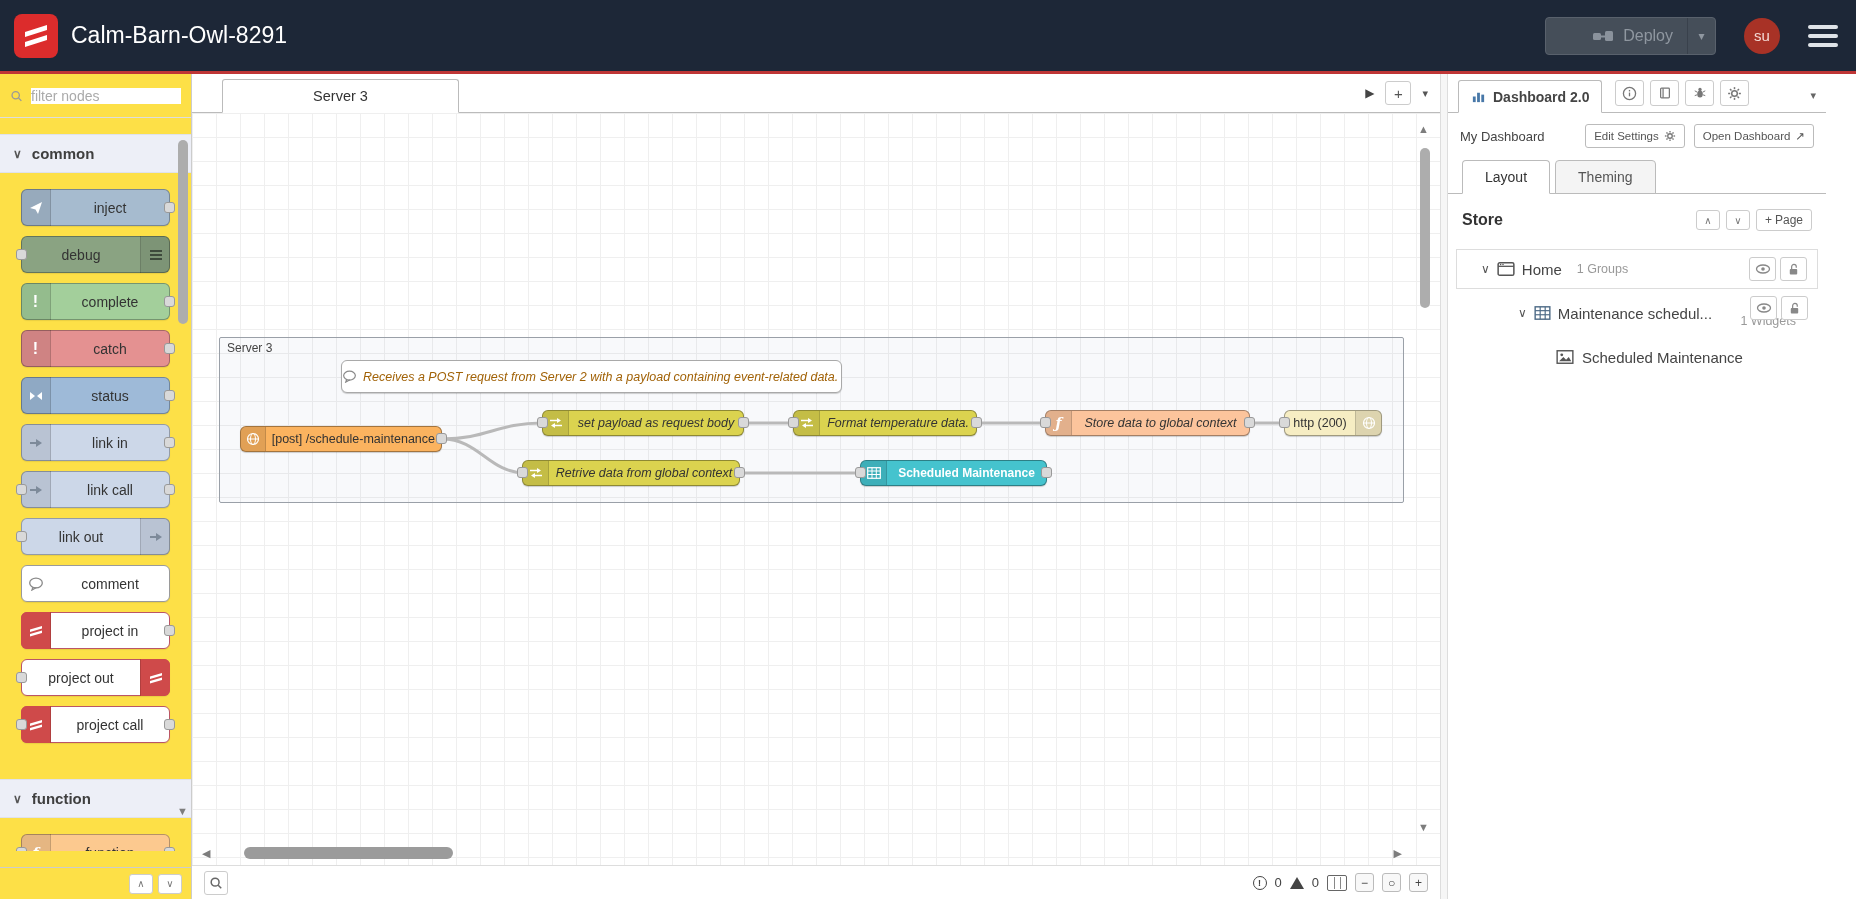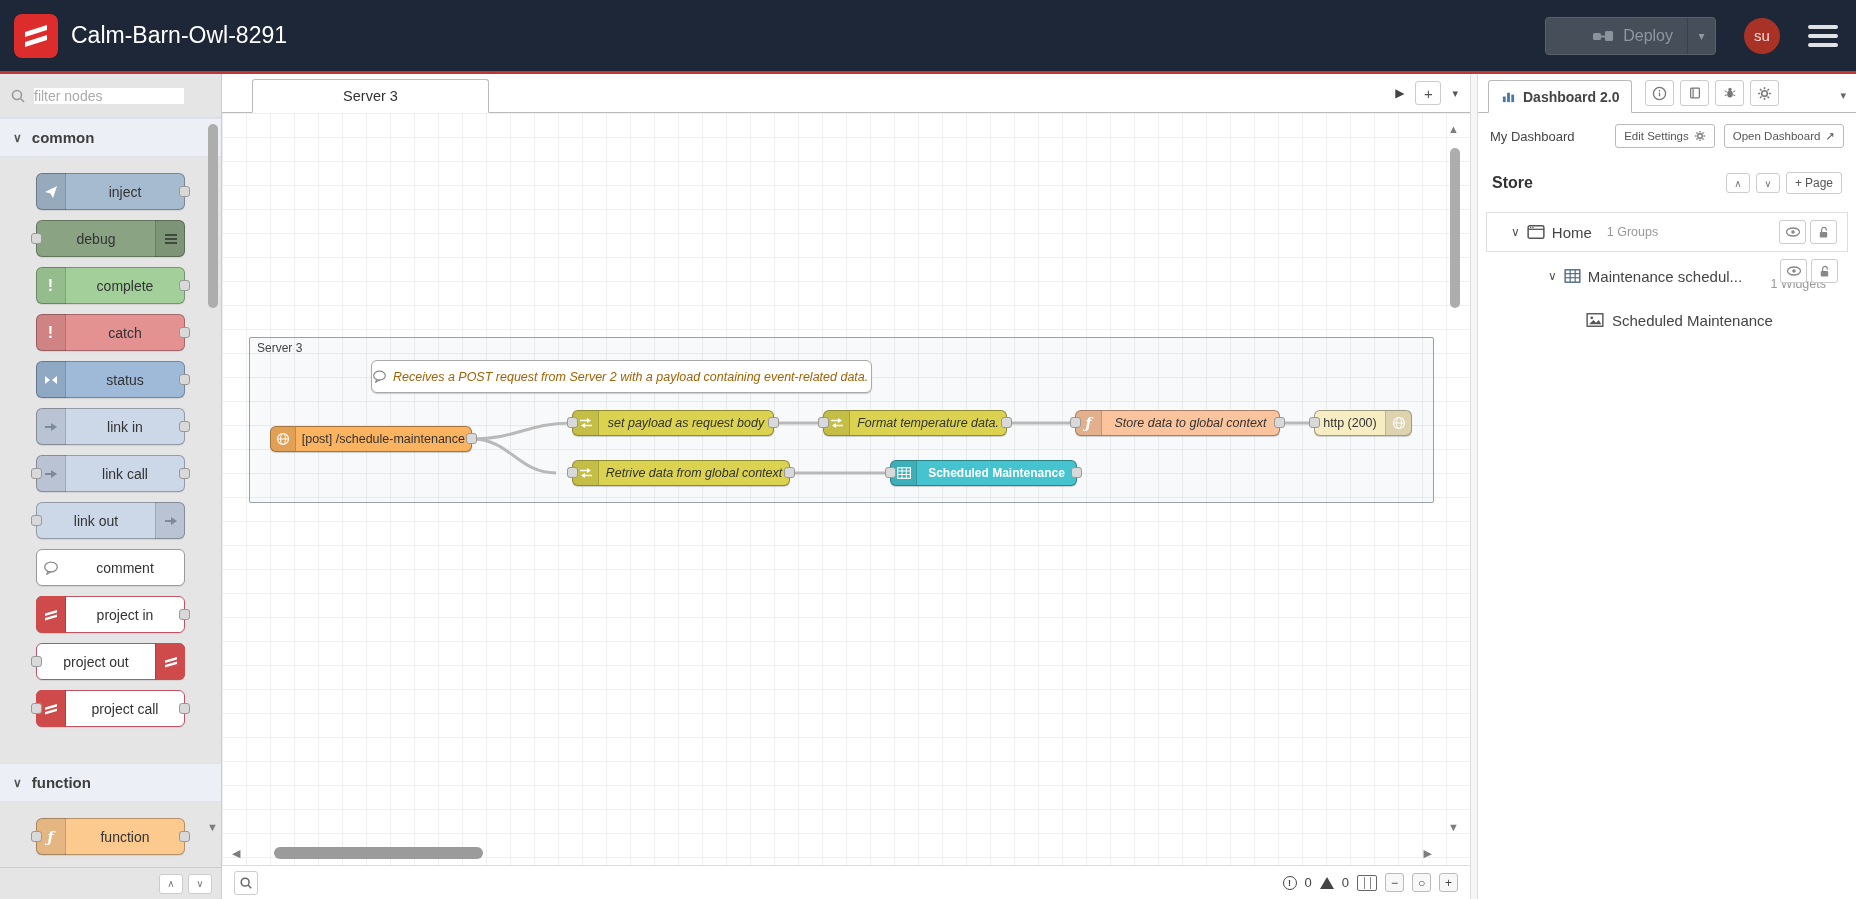--- a/index.html
+++ b/index.html
@@ -16,21 +16,21 @@
   .deploy-caret { width:28px; align-self:stretch; border-left:1px solid #39414c; display:flex; align-items:center; justify-content:center; font-size:12px; color:#8f97a0; }
   .avatar { width:36px; height:36px; border-radius:50%; background:#a83226; color:#f3d9d4; display:flex; align-items:center; justify-content:center; font-size:15px; margin-left:28px; }
   .hamburger { margin-left:28px; display:flex; flex-direction:column; gap:5px; cursor:pointer; }
   .hamburger span { width:30px; height:4px; background:#dfe3e8; border-radius:2px; }
   .redline { height:3px; background:#bf3636; }
 
   
   .main { display:flex; height:825px; }
 
   
-  .palette { width:222px; border-right:1px solid #ccc; display:flex; flex-direction:column; background:#e5e5e5; position:relative; }
+  .palette { width:192px; border-right:1px solid #ccc; display:flex; flex-direction:column; background:#fde047; position:relative;gap:16px; }
   .palette-search { height:44px; border-bottom:1px solid #ddd; display:flex; align-items:center; gap:8px; padding:0 10px; flex:0 0 auto; }
   .palette-search input { border:none; outline:none; font-size:14px; color:#555; width:150px; font-family:inherit; }
   .palette-search input::placeholder { color:#aaa; }
   .palette-scroll { flex:1; overflow:hidden; position:relative; }
   .category-header { height:39px; background:#edeff7; border-top:1px solid #dfe2ec; border-bottom:1px solid #dfe2ec; display:flex; align-items:center; gap:10px; padding:0 13px; font-size:15px; font-weight:bold; color:#3f3f3f; }
   .chev { color:#555; font-size:12px; }
   .palette-items { padding:16px 0 26px; }
   .palette-node { position:relative; width:149px; height:37px; margin:0 auto 10px; border-radius:6px; border:1px solid rgba(0,0,0,0.28); display:flex; align-items:center; font-size:14px; color:#333; cursor:move; box-shadow:0 1px 1px rgba(0,0,0,0.08); }
   .pn-icon { position:absolute; top:-1px; bottom:-1px; width:30px; display:flex; align-items:center; justify-content:center; background:rgba(0,0,0,0.09); }
   .pn-icon.left  { left:-1px; border-right:1px solid rgba(0,0,0,0.14); border-radius:6px 0 0 6px; }
@@ -419,21 +419,21 @@
         <span class="fn-icon right">
           <svg width="14" height="14" viewBox="0 0 14 14">
               <circle cx="7" cy="7" r="5.5" fill="none" stroke="#fff" stroke-width="1.2"></circle>
               <ellipse cx="7" cy="7" rx="2.5" ry="5.5" fill="none" stroke="#fff" stroke-width="1"></ellipse>
               <line x1="1.5" y1="7" x2="12.5" y2="7" stroke="#fff" stroke-width="1"></line>
             </svg>
         </span>
         <span class="port in"></span>
       </div>
 
-      <div class="flow-node c-change" style="left:350px; top:347px; width:218px;">
+      <div class="flow-node c-change" style="left:330px; top:347px; width:218px;">
         <span class="fn-icon left">
           <svg width="14" height="12" viewBox="0 0 14 12">
               <path d="M1 3.5 H9" stroke="#fff" stroke-width="1.5" fill="none"></path>
               <polygon points="8,1 12,3.5 8,6" fill="#fff"></polygon>
               <path d="M13 8.5 H5" stroke="#fff" stroke-width="1.5" fill="none"></path>
               <polygon points="6,6 2,8.5 6,11" fill="#fff"></polygon>
             </svg>
         </span>
         <span class="fn-label italic">Retrive data from global context</span>
         <span class="port in"></span>
@@ -560,20 +560,24 @@
             </g>
           </svg>
         </button>
         <button class="small-btn">
           <span>Open Dashboard</span>
           <span>↗</span>
         </button>
       </div>
     </div>
 
+    <div class="sidebar-tabs2">
+      <div class="tab2 active">Layout</div>
+      <div class="tab2 inactive">Theming</div>
+    </div>
 
     <div class="pages-row">
       <span class="pages-title">Store</span>
       <div class="pages-controls">
         <div class="tiny-btn">∧</div>
         <div class="tiny-btn">∨</div>
         <button class="page-add-btn">
           <span>+</span>
           <span>Page</span>
         </button>

